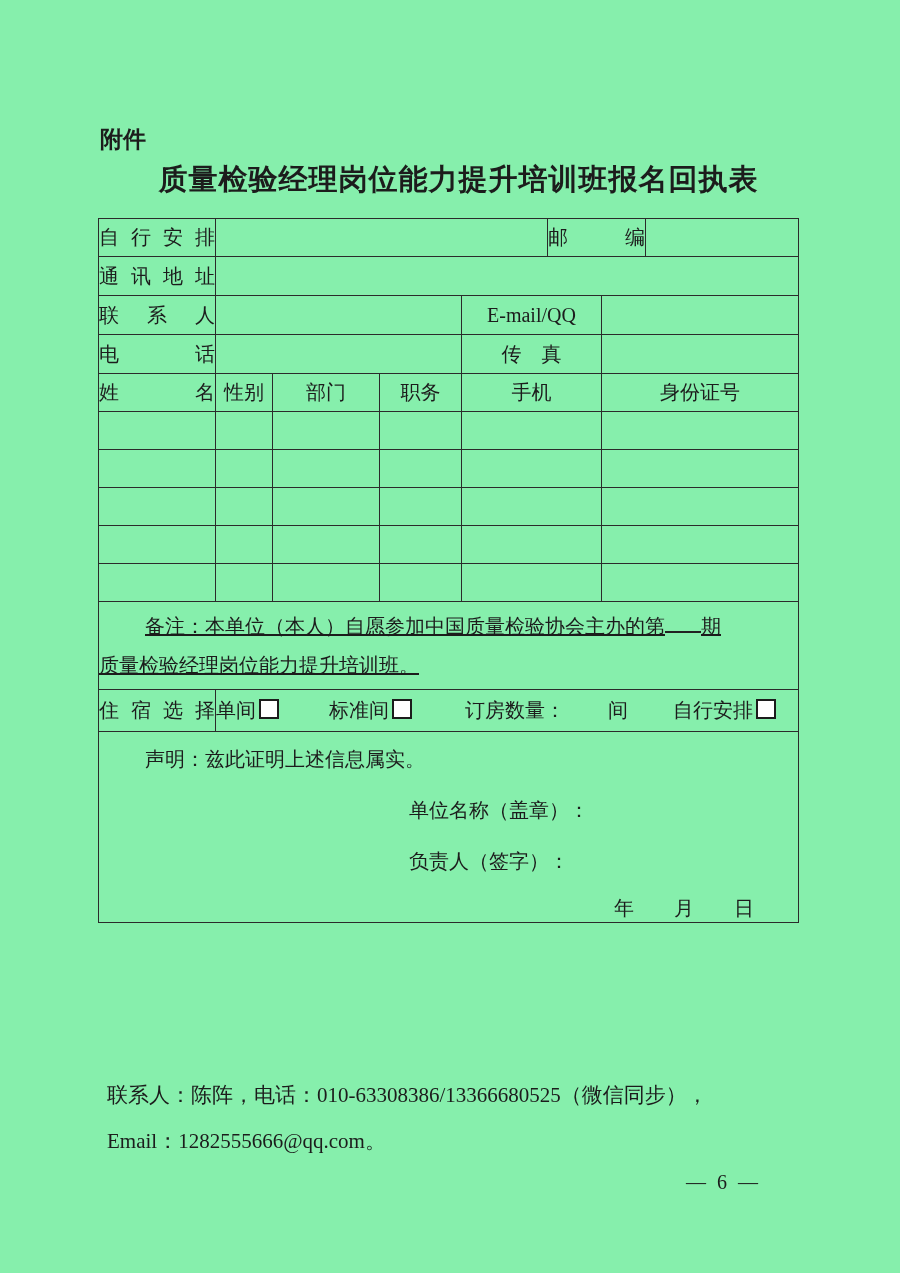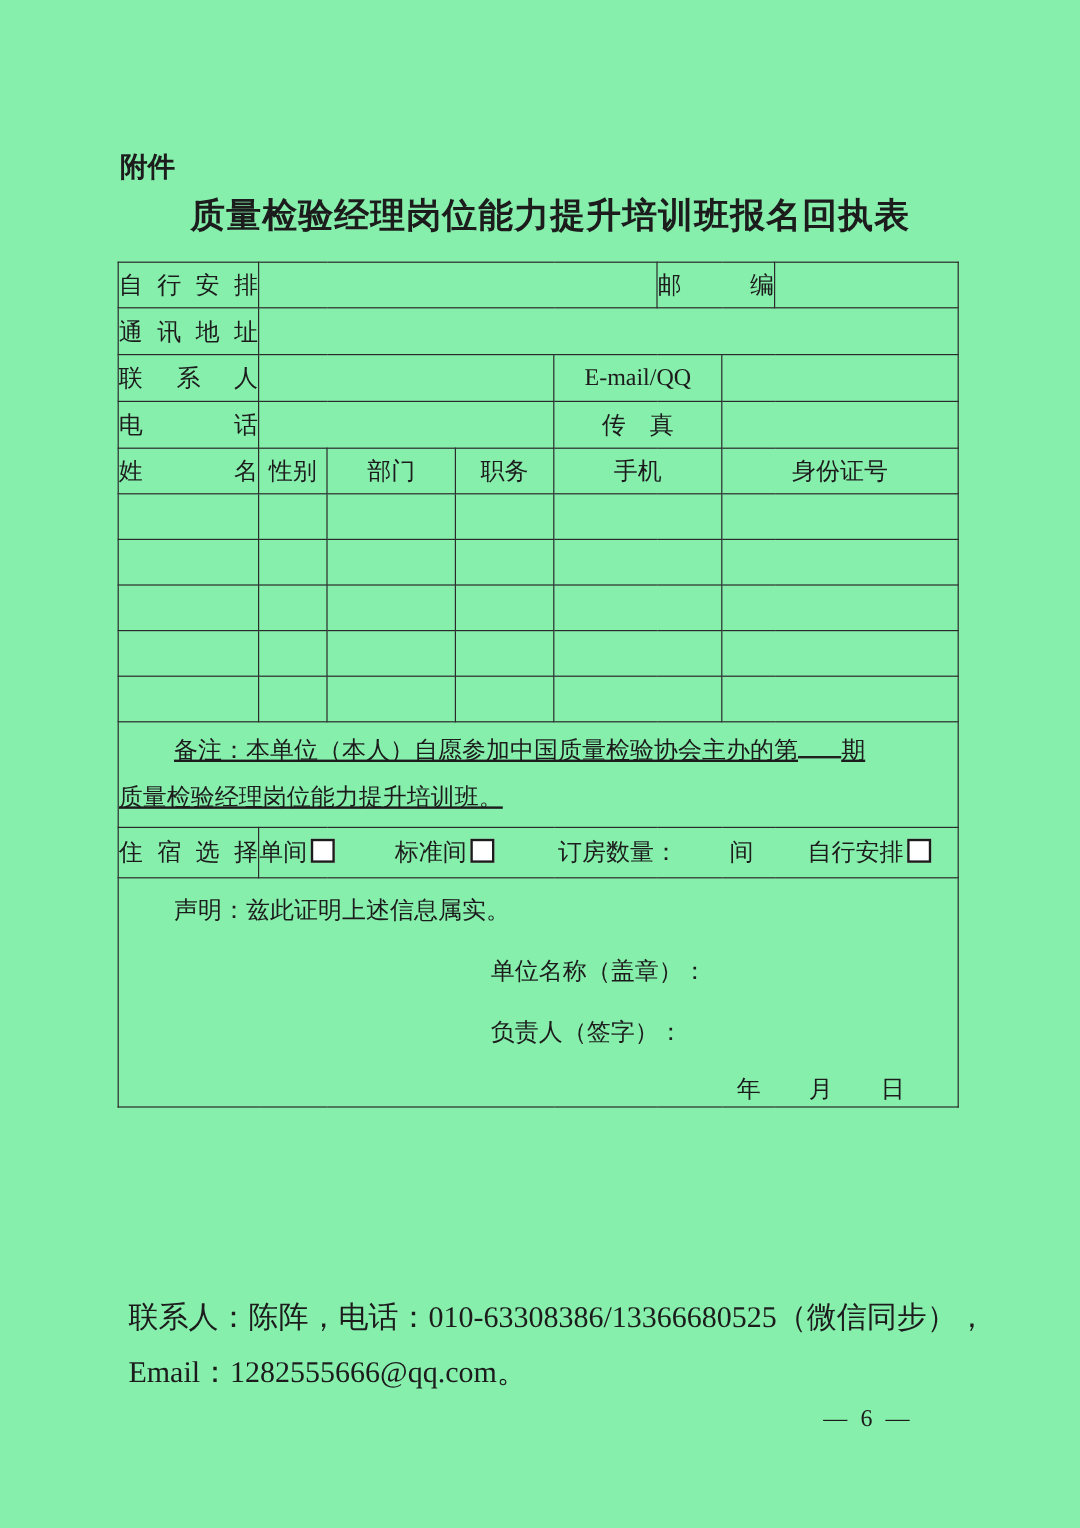--- a/index.html
+++ b/index.html
@@ -35,21 +35,21 @@
     display:inline-block;width:16px;height:16px;border:2px solid #1c1c1c;
     vertical-align:-2px;margin-left:3px;background:#fff;
   }
   .m45{margin-left:45px;} .m48{margin-left:48px;} .m38{margin-left:38px;} .m40{margin-left:40px;}
   .focus-cell{vertical-align:top;padding:10px 12px;font-size:21px;}
   .decl-cell{vertical-align:top;font-size:21px;}
   .decl-statement{margin:13px 0 0 46px;line-height:28px;}
   .decl-seal{margin:23px 0 0 310px;line-height:28px;}
   .decl-sign{margin:23px 0 0 310px;line-height:28px;}
   .decl-date{margin:19px 0 0 515px;line-height:28px;white-space:pre;}
-  .footer-line{position:absolute;left:107px;font-size:25px;white-space:nowrap;}
+  .footer-line{position:absolute;left:107px;font-size:21px;white-space:nowrap;}
   .footer-contact{top:1081px;}
   .footer-email{top:1127px;}
   .page-number{position:absolute;left:686px;top:1171px;font-size:20px;letter-spacing:3px;white-space:pre;}
 </style>
 </head>
 <body>
 
 <div class="sheet">
 
   <div class="attachment">附件</div>

